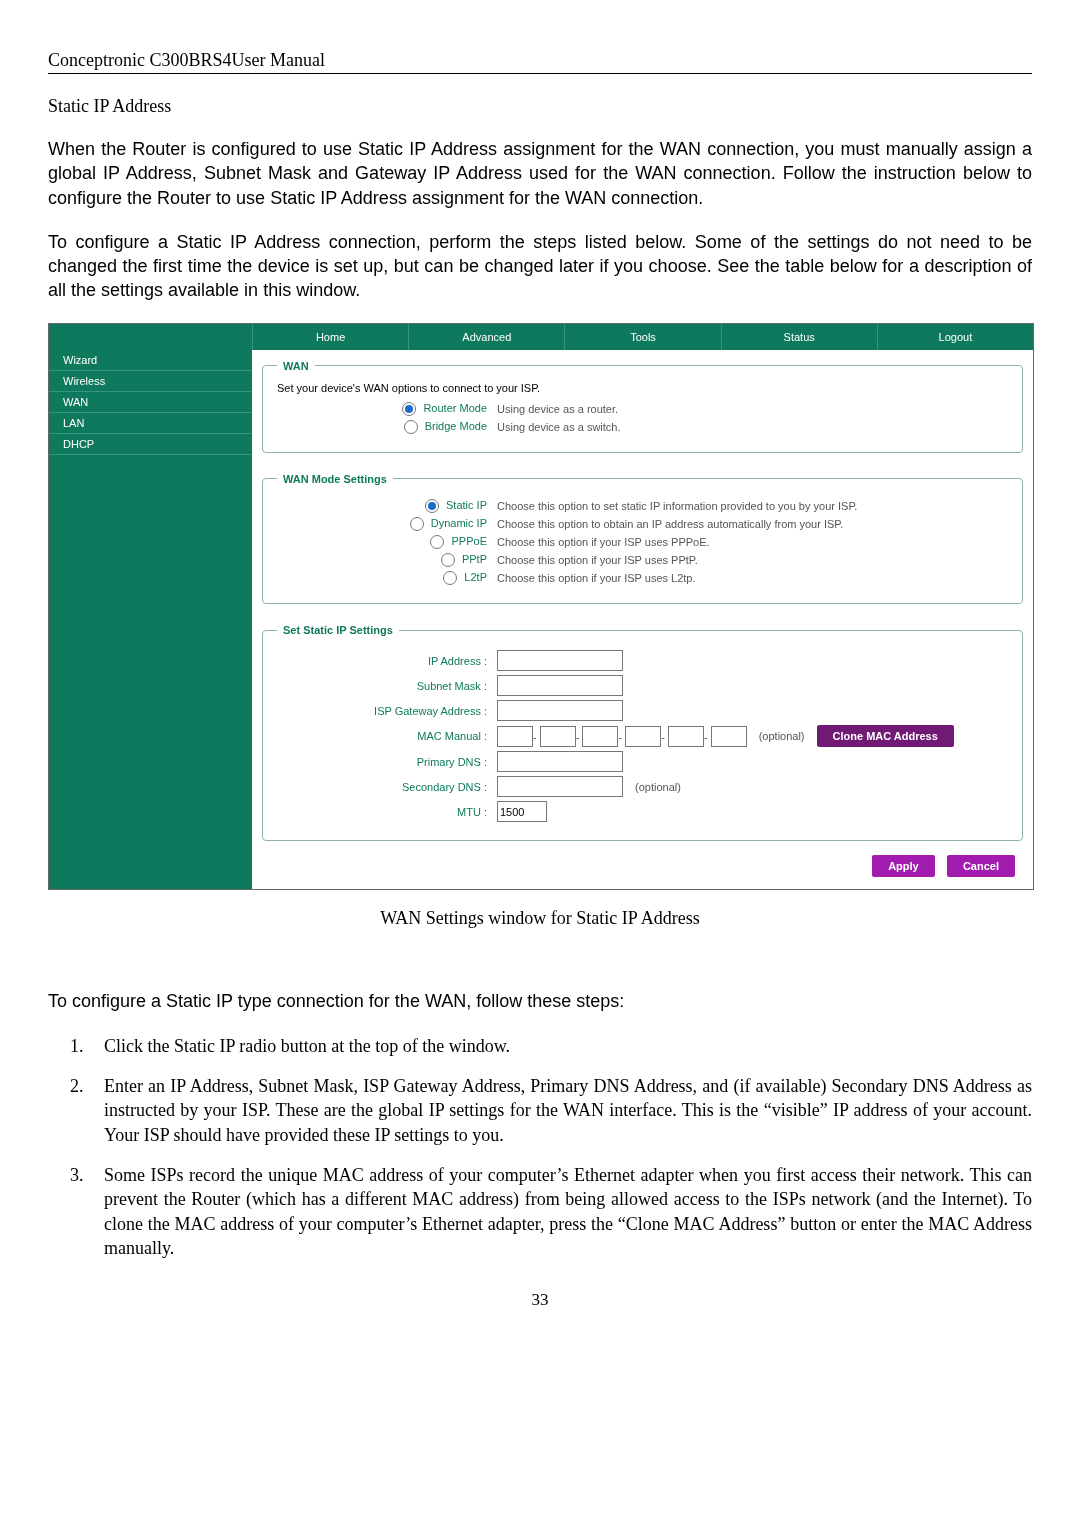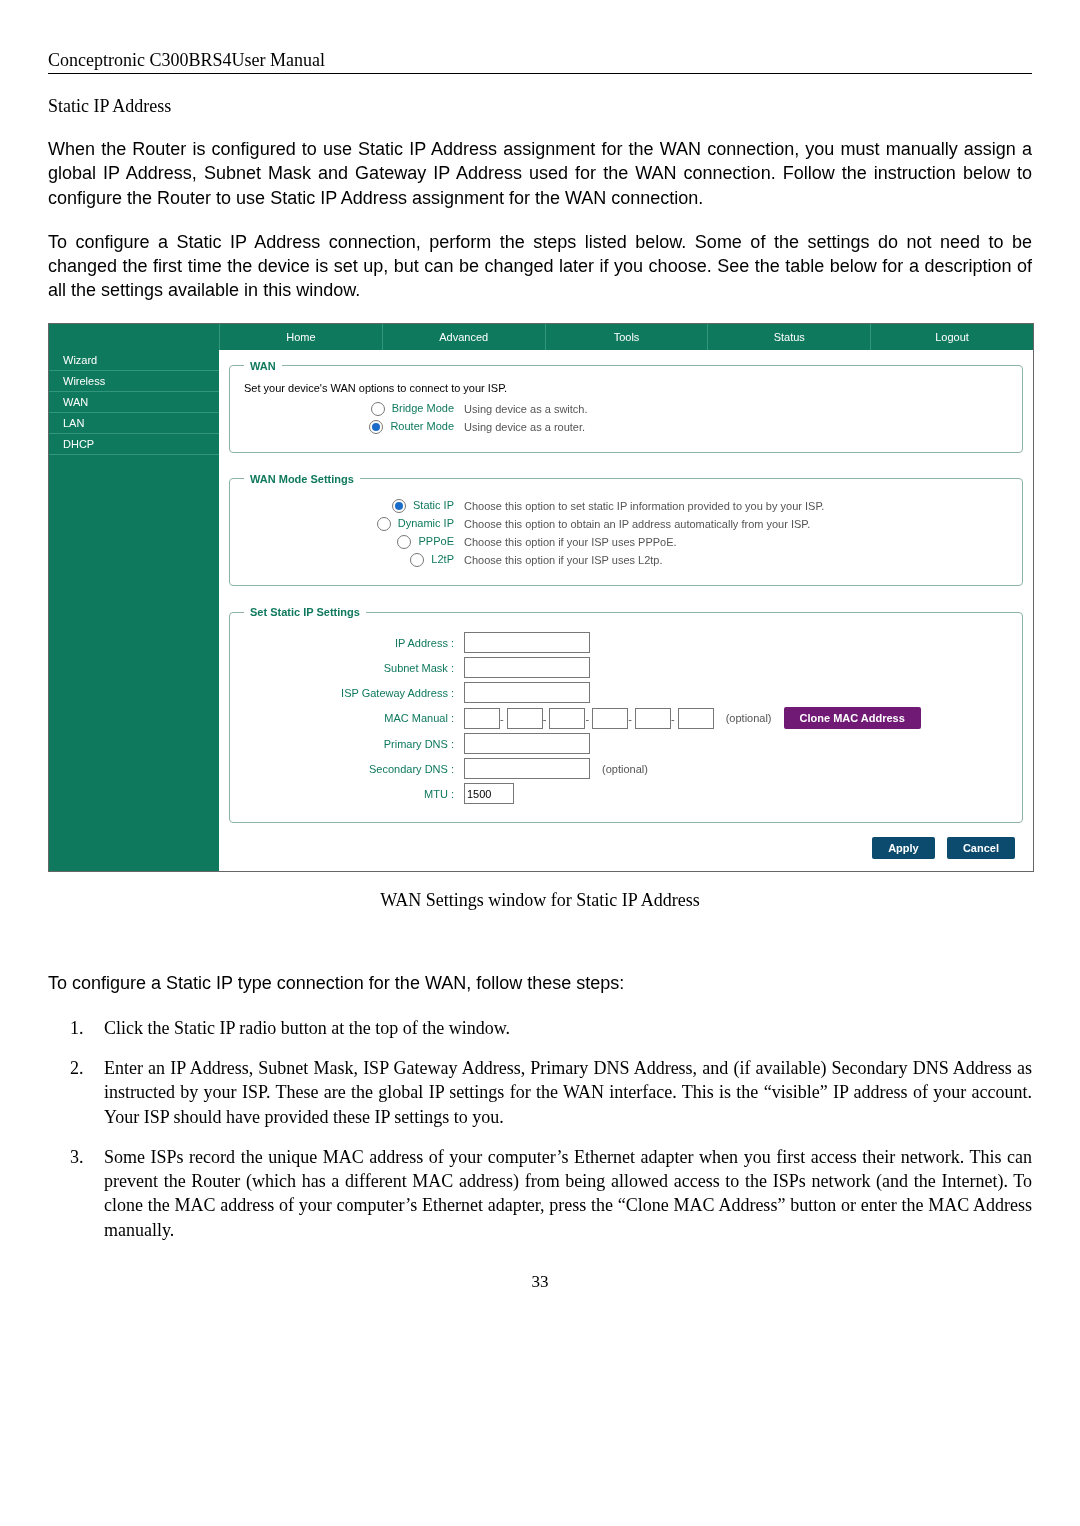--- a/index.html
+++ b/index.html
@@ -38,21 +38,21 @@
   .router-ui {
     width: 100%;
     border: 1px solid #666;
     font-family: Tahoma, Arial, sans-serif;
     font-size: 11px;
     margin: 4px 0 18px 0;
     background: #fff;
     display: flex;
   }
   .sidebar {
-    width: 170px;
+    width: 203px;
     background: #0f795d;
     display: flex;
     flex-direction: column;
   }
   .sidebar .topbar-spacer {
     height: 26px;
     background: #0f795d;
   }
   .sidebar-item {
     color: #ffffff;
@@ -141,21 +141,21 @@
     font-size: 11px;
   }
   input.oct {
     width: 30px;
     height: 17px;
     border: 1px solid #777;
     font-size: 11px;
   }
   .mac-group span.sep{color:#555;}
   .btn {
-    background: #0c4a6e;
+    background: #a21caf;
     color: #fff;
     border: none;
     padding: 5px 16px;
     font-size: 11px;
     font-weight: bold;
     border-radius: 2px;
     cursor: pointer;
   }
   .btn.clone {
     background: #701a75;
@@ -218,32 +218,32 @@
       <div class="tab">Tools</div>
       <div class="tab">Status</div>
       <div class="tab">Logout</div>
     </div>
 
     <fieldset>
       <legend>WAN</legend>
       <div class="desc" style="margin-bottom:8px;">Set your device's WAN options to connect to your ISP.</div>
       <div class="form-row">
         <div class="lbl lbl-right">
-          <span class="radio-dot"></span>
-          <span>Bridge Mode</span>
-        </div>
-        <div class="desc">Using device as a switch.</div>
-      </div>
-      <div class="form-row">
-        <div class="lbl lbl-right">
           <span class="radio-dot checked"></span>
           <span>Router Mode</span>
         </div>
         <div class="desc">Using device as a router.</div>
       </div>
+      <div class="form-row">
+        <div class="lbl lbl-right">
+          <span class="radio-dot"></span>
+          <span>Bridge Mode</span>
+        </div>
+        <div class="desc">Using device as a switch.</div>
+      </div>
     </fieldset>
 
     <fieldset>
       <legend>WAN Mode Settings</legend>
       <div class="form-row">
         <div class="lbl lbl-right">
           <span class="radio-dot checked"></span>
           <span>Static IP</span>
         </div>
         <div class="desc">Choose this option to set static IP information provided to you by your ISP.</div>
@@ -254,20 +254,27 @@
           <span>Dynamic IP</span>
         </div>
         <div class="desc">Choose this option to obtain an IP address automatically from your ISP.</div>
       </div>
       <div class="form-row">
         <div class="lbl lbl-right">
           <span class="radio-dot"></span>
           <span>PPPoE</span>
         </div>
         <div class="desc">Choose this option if your ISP uses PPPoE.</div>
+      </div>
+      <div class="form-row">
+        <div class="lbl lbl-right">
+          <span class="radio-dot"></span>
+          <span>PPtP</span>
+        </div>
+        <div class="desc">Choose this option if your ISP uses PPtP.</div>
       </div>
       <div class="form-row">
         <div class="lbl lbl-right">
           <span class="radio-dot"></span>
           <span>L2tP</span>
         </div>
         <div class="desc">Choose this option if your ISP uses L2tp.</div>
       </div>
     </fieldset>
 

